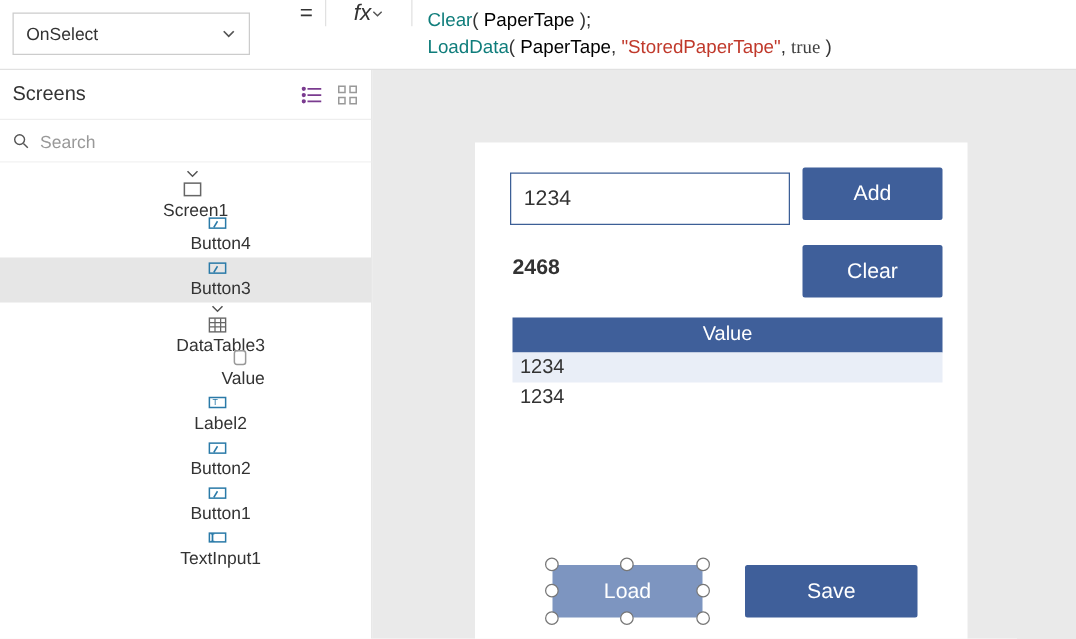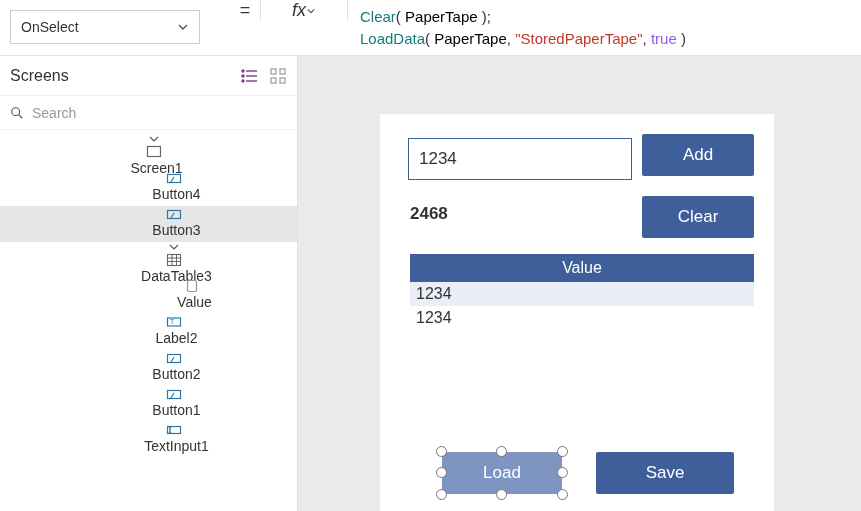--- a/index.html
+++ b/index.html
@@ -4,27 +4,27 @@
 <style>
   * { box-sizing: border-box; margin: 0; padding: 0; font-family: "Segoe UI", Arial, sans-serif; }
   body { width: 861px; height: 511px; background: #fff; overflow: hidden; color: #333; font-size: 14px; }
 
   
   .formula-row { display: flex; align-items: flex-start; height: 56px; border-bottom: 1px solid #e1e1e1; }
   .prop-select { width: 230px; padding: 10px 30px 10px 10px; display: flex; align-items: center; }
   .prop-box { flex: 1; border: 1px solid #ccc; height: 34px; display: flex; align-items: center; padding: 0 10px; justify-content: space-between; }
   .prop-box .chev { color: #555; }
   .equals { width: 30px; display: flex; align-items: center; justify-content: center; font-size: 18px; color: #333; }
-  .fx-cell { width: 88px; border: 1px solid #e1e1e1; border-top: none; border-bottom: none; display: flex; align-items: center; justify-content: center; font-style: italic; font-size: 18px; color: #333; gap: 0; }
+  .fx-cell { width: 70px; border: 1px solid #e1e1e1; border-top: none; border-bottom: none; display: flex; align-items: center; justify-content: center; font-style: italic; font-size: 18px; color: #333; gap: 0; }
   .fx-cell .chev { font-size: 11px; font-style: normal; color: #555; }
   .formula-text { flex: 1; padding: 6px 12px; font-family: Consolas, monospace; font-size: 15px; line-height: 1.4; white-space: pre; overflow: hidden; }
   .tok-fn { color: #0f7d7b; }
   .tok-id { color: #000000; }
   .tok-str { color: #c0392b; }
-  .tok-kw { color: #8b5cf6; }
+  .tok-kw { color: #404040; font-family: Liberation Serif, serif; }
   .tok-plain { color: #333; }
 
   
   .main { display: flex; height: calc(100% - 56px); }
 
   
   .tree-panel { width: 298px; border-right: 1px solid #e1e1e1; background: #fff; display: flex; flex-direction: column; }
   .tree-header { display: flex; align-items: center; justify-content: space-between; height: 40px; padding: 0 10px; border-bottom: 1px solid #eee; }
   .tree-title { font-size: 16px; }
   .tree-header-icons { display: flex; gap: 10px; color: #7a3b8f; }

